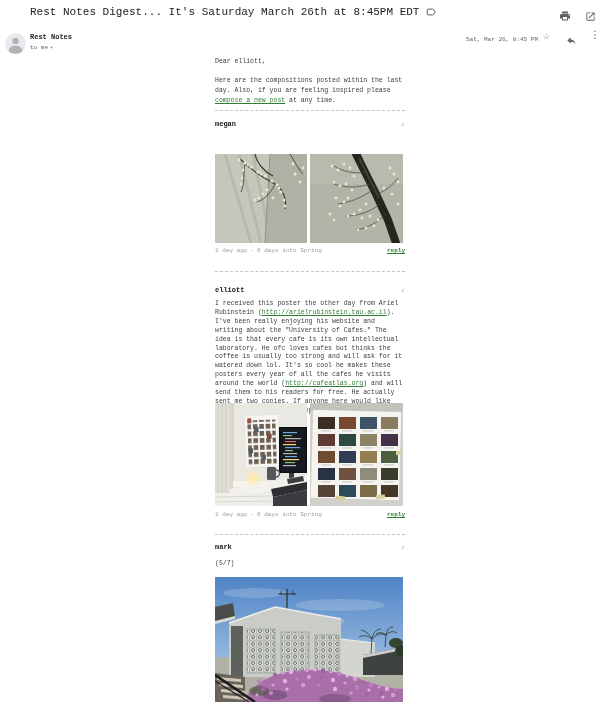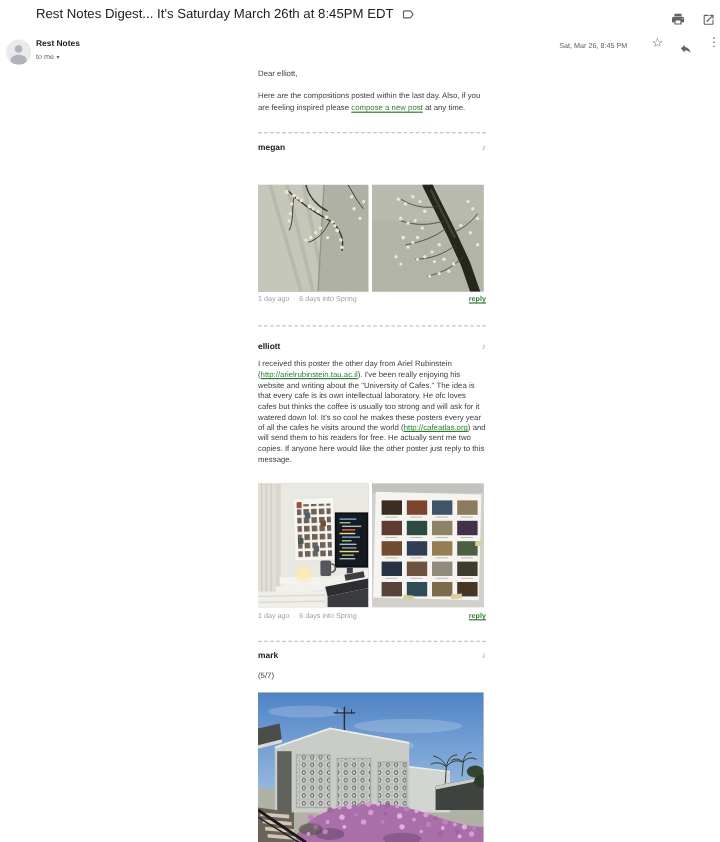--- a/index.html
+++ b/index.html
@@ -1,17 +1,17 @@
 <!DOCTYPE html>
 <html><head>
 <meta charset="utf-8">
 <style>
   html,body{margin:0;padding:0;background:#fff;}
   #screen{position:relative;width:600px;height:702px;background:#ffffff;overflow:hidden;
-          font-family:Liberation Sans, sans-serif;color:#202124;}
+          font-family:Liberation Mono, monospace;color:#202124;}
   .abs{position:absolute;}
 
   
   .subject{left:30px;top:6px;display:flex;align-items:center;gap:7px;font-size:11px;color:#202124;}
   .hdr-btn{width:16px;height:16px;display:flex;align-items:center;justify-content:center;cursor:pointer;}
   .print-btn{left:557px;top:8px;}
   .open-btn{left:582px;top:8px;}
 
   
   .avatar{left:5px;top:33px;width:21px;height:21px;border-radius:50%;background:#e8eaed;

